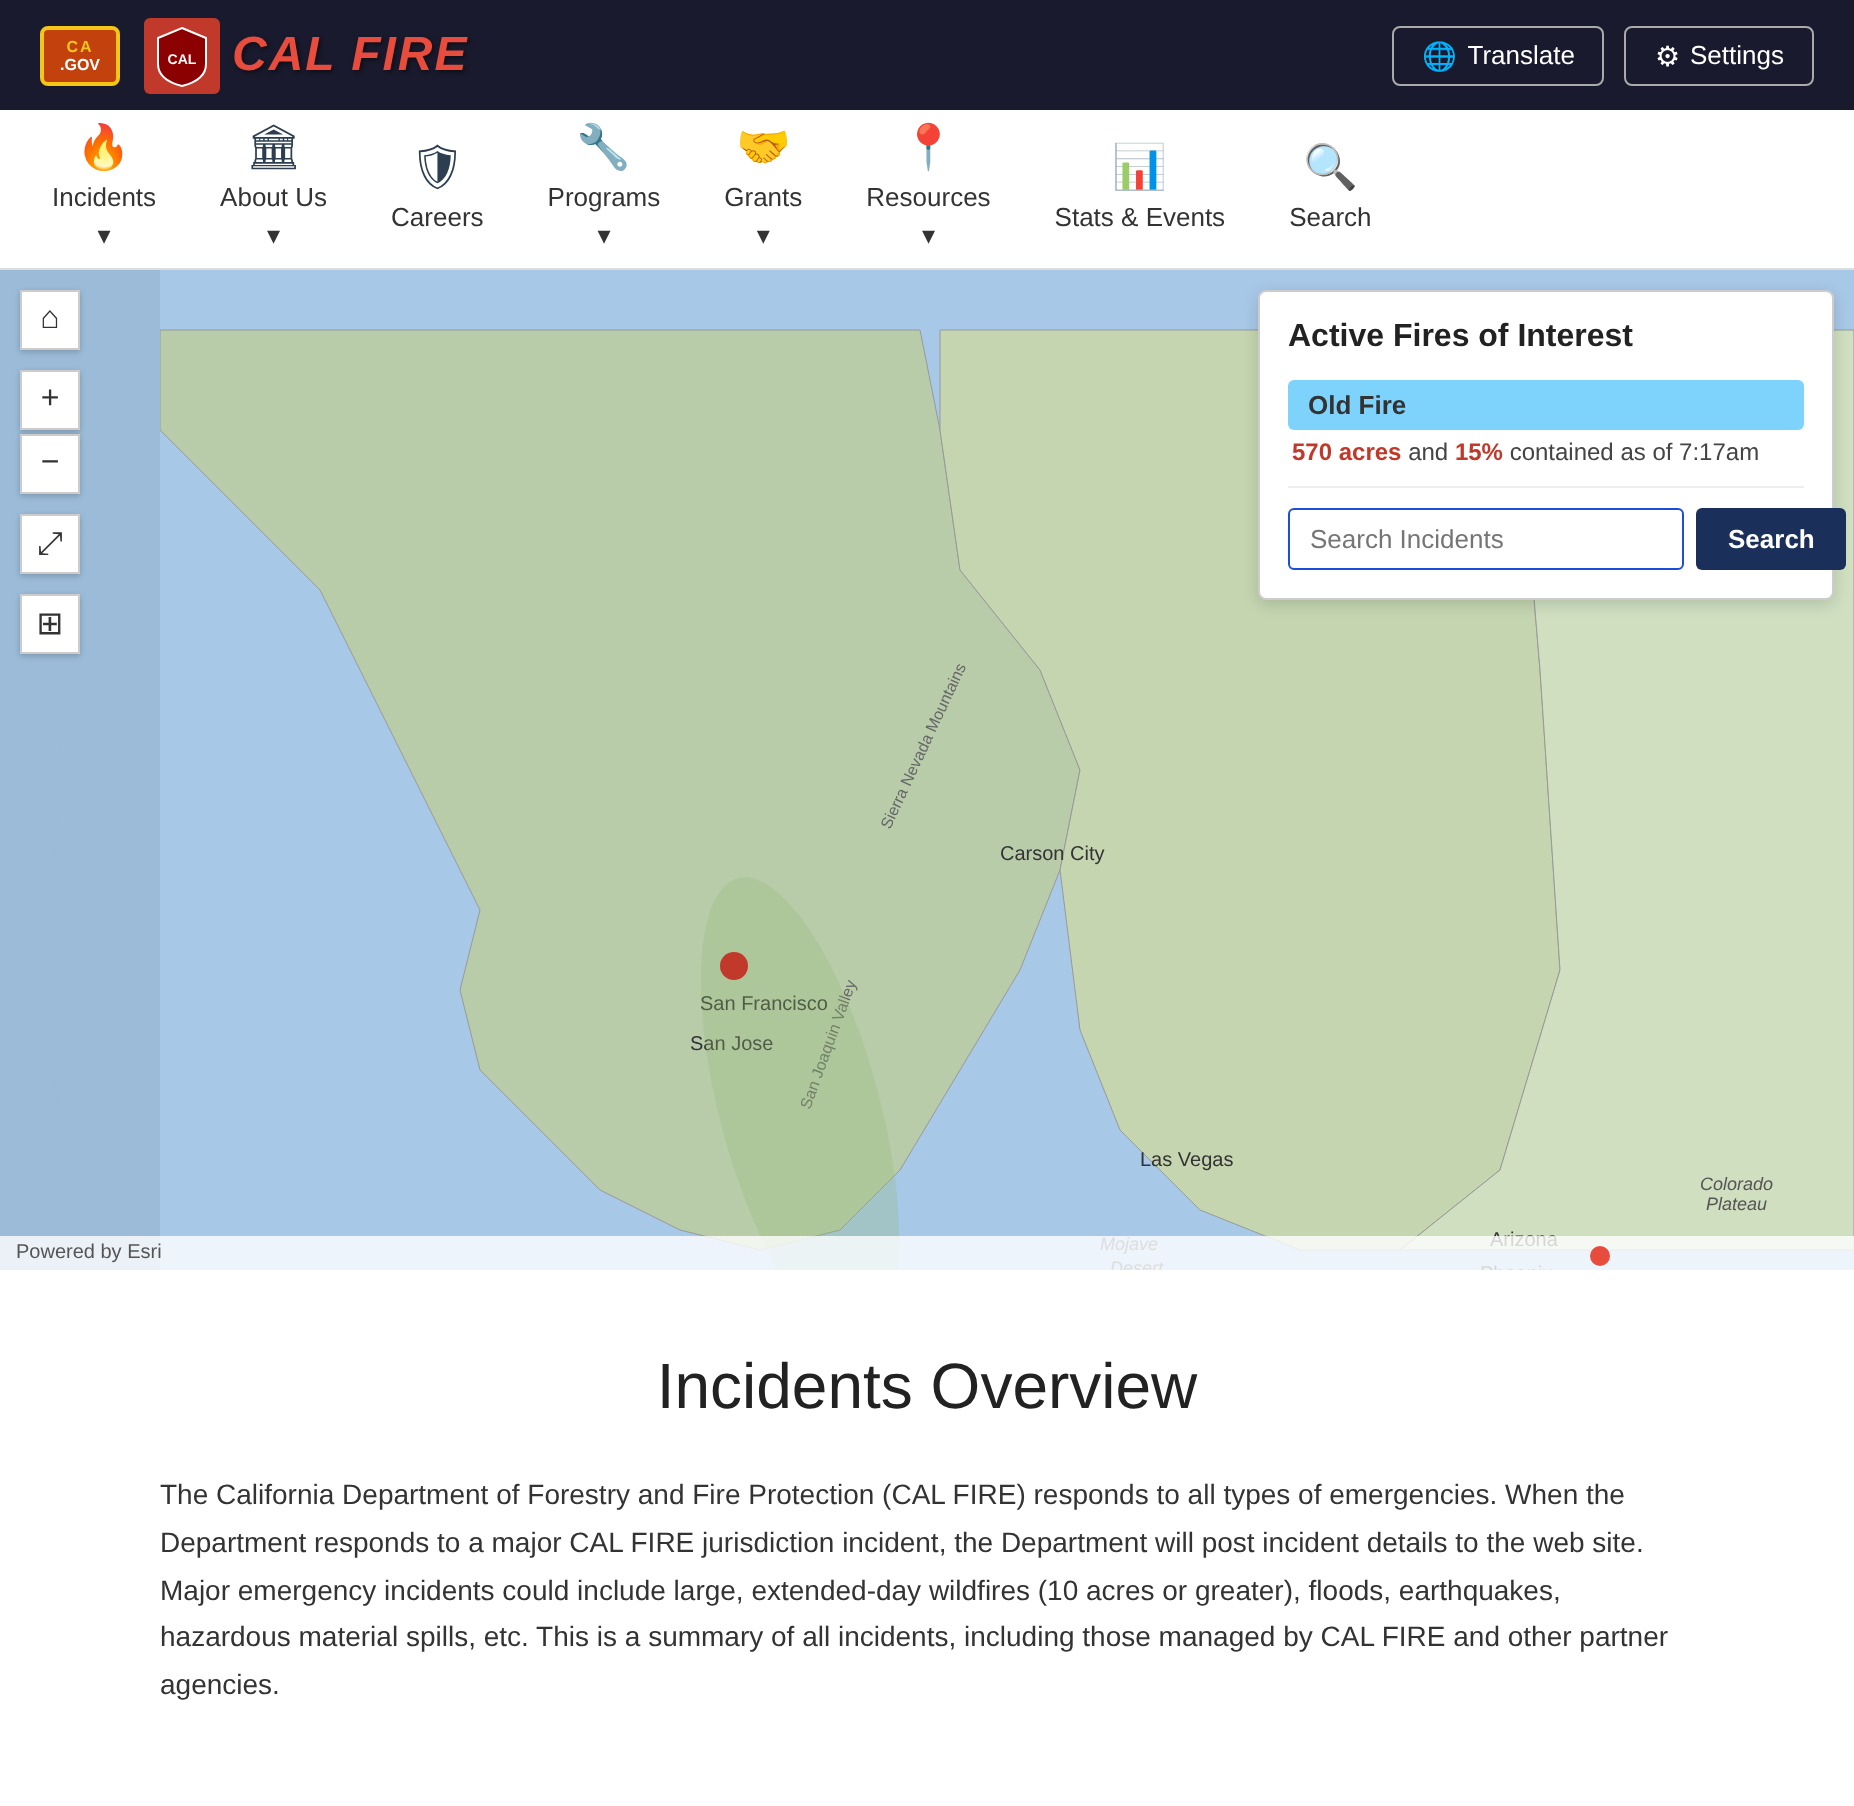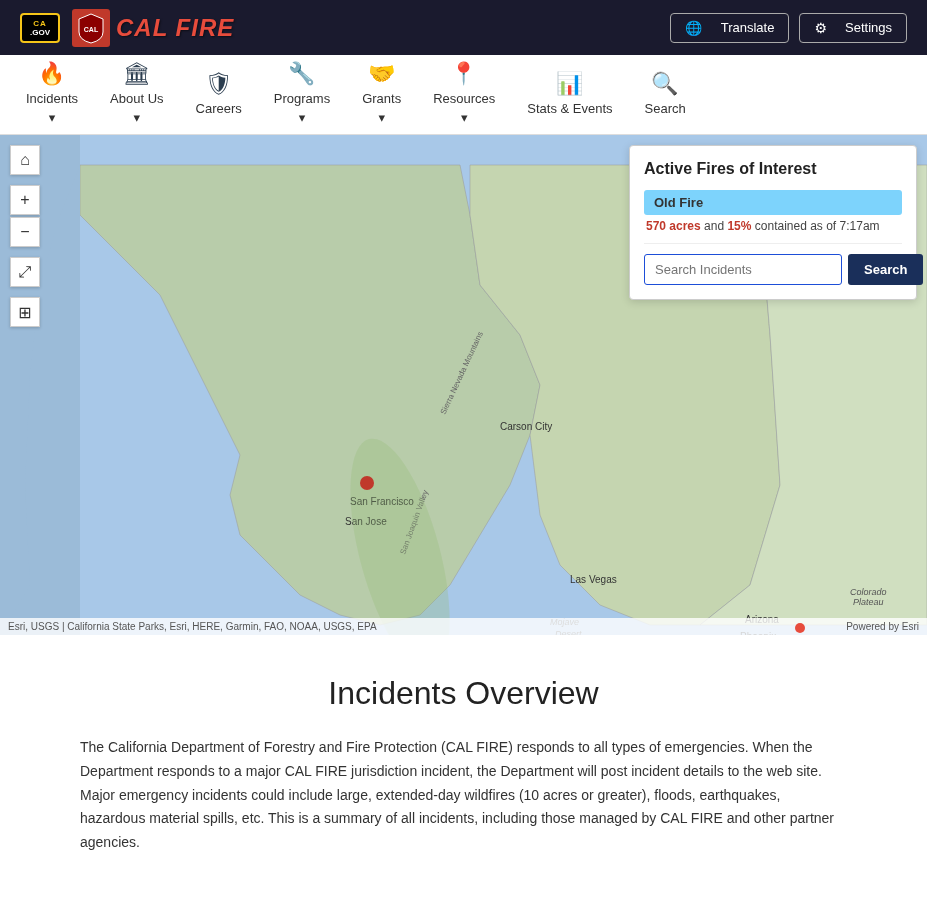--- a/index.html
+++ b/index.html
@@ -13,21 +13,21 @@
       justify-content: space-between;
       padding: 8px 20px;
       height: 55px;
     }
     .logo-area {
       display: flex;
       align-items: center;
       gap: 12px;
     }
     .ca-gov-logo {
-      background: #000000;
+      background: #c2410c;
       color: #f5c518;
       font-weight: bold;
       font-size: 13px;
       padding: 4px 8px;
       border-radius: 4px;
       border: 2px solid #f5c518;
     }
     .ca-gov-logo span { color: #fff; font-size: 10px; display: block; }
     .calfire-logo {
       display: flex;
@@ -61,21 +61,21 @@
     .header-btn {
       background: transparent;
       border: 1px solid #aaa;
       color: #fff;
       padding: 6px 14px;
       border-radius: 4px;
       cursor: pointer;
       font-size: 13px;
       display: flex;
       align-items: center;
-      gap: 18px;
+      gap: 5px;
     }
 
     
     .nav-bar {
       background: #fff;
       border-bottom: 1px solid #ddd;
       display: flex;
       align-items: center;
       padding: 0 10px;
       height: 80px;
@@ -426,21 +426,20 @@
 
     <div class="search-row">
       <input type="text" class="search-incidents-input" placeholder="Search Incidents" style="">
       <button class="search-incidents-btn">
         <span>Search</span>
       </button>
     </div>
   </div>
 
   <div class="map-attribution">
-    <span>Esri, USGS | California State Parks, Esri, HERE, Garmin, FAO, NOAA, USGS, EPA</span>
     <span>Powered by Esri</span>
   </div>
 </div>
 
 <main class="main-content">
   <h1 class="page-title">Incidents Overview</h1>
   <p class="page-description">The California Department of Forestry and Fire Protection (CAL FIRE) responds to all types of emergencies. When the Department responds to a major CAL FIRE jurisdiction incident, the Department will post incident details to the web site. Major emergency incidents could include large, extended-day wildfires (10 acres or greater), floods, earthquakes, hazardous material spills, etc. This is a summary of all incidents, including those managed by CAL FIRE and other partner agencies.</p>
 </main>
 
 </body></html>

